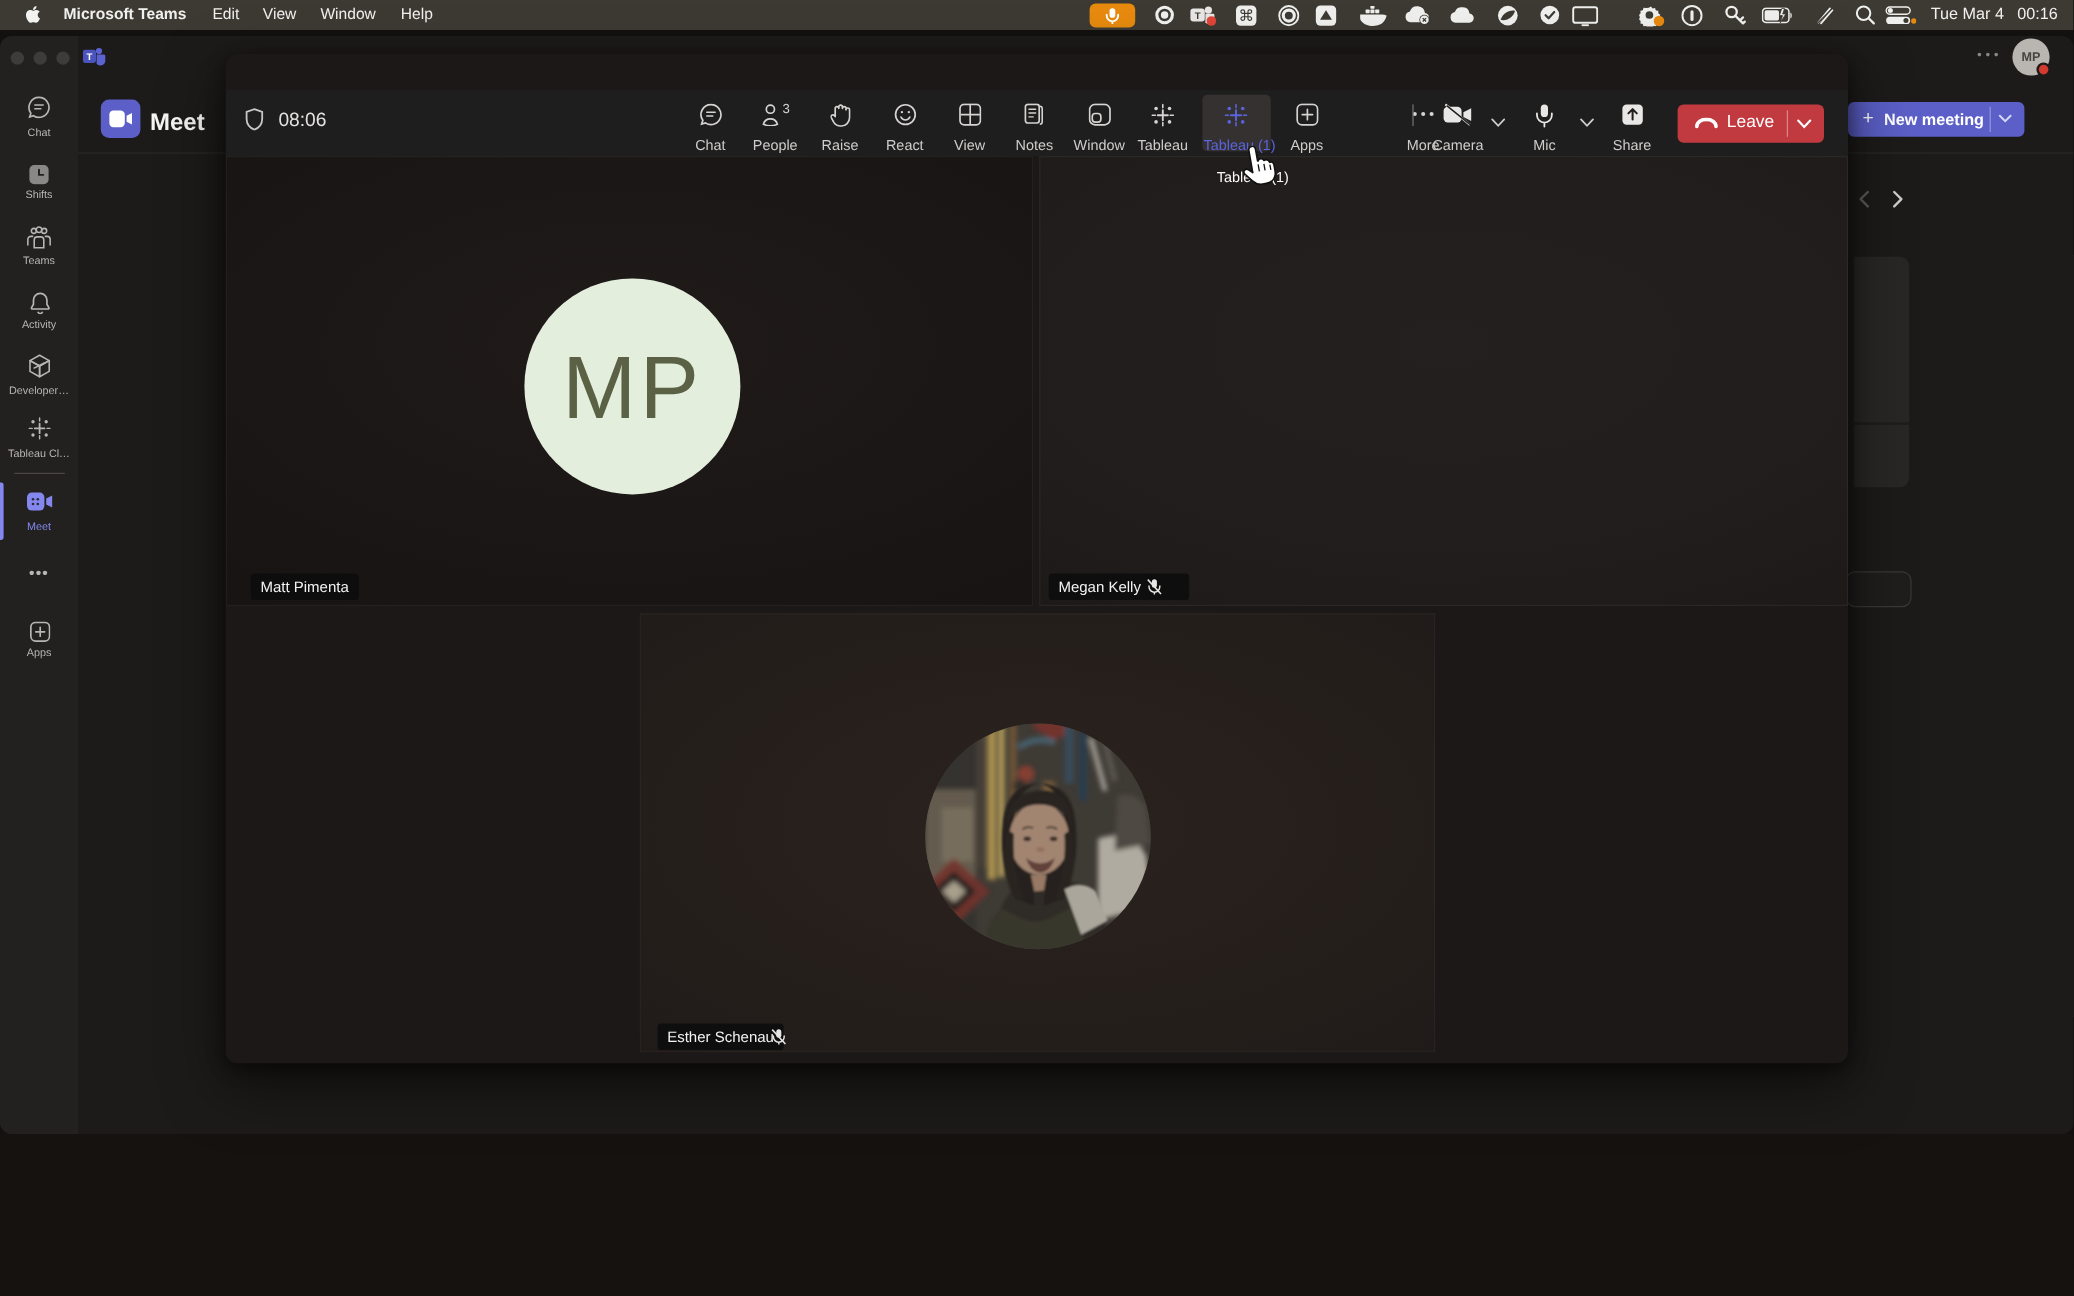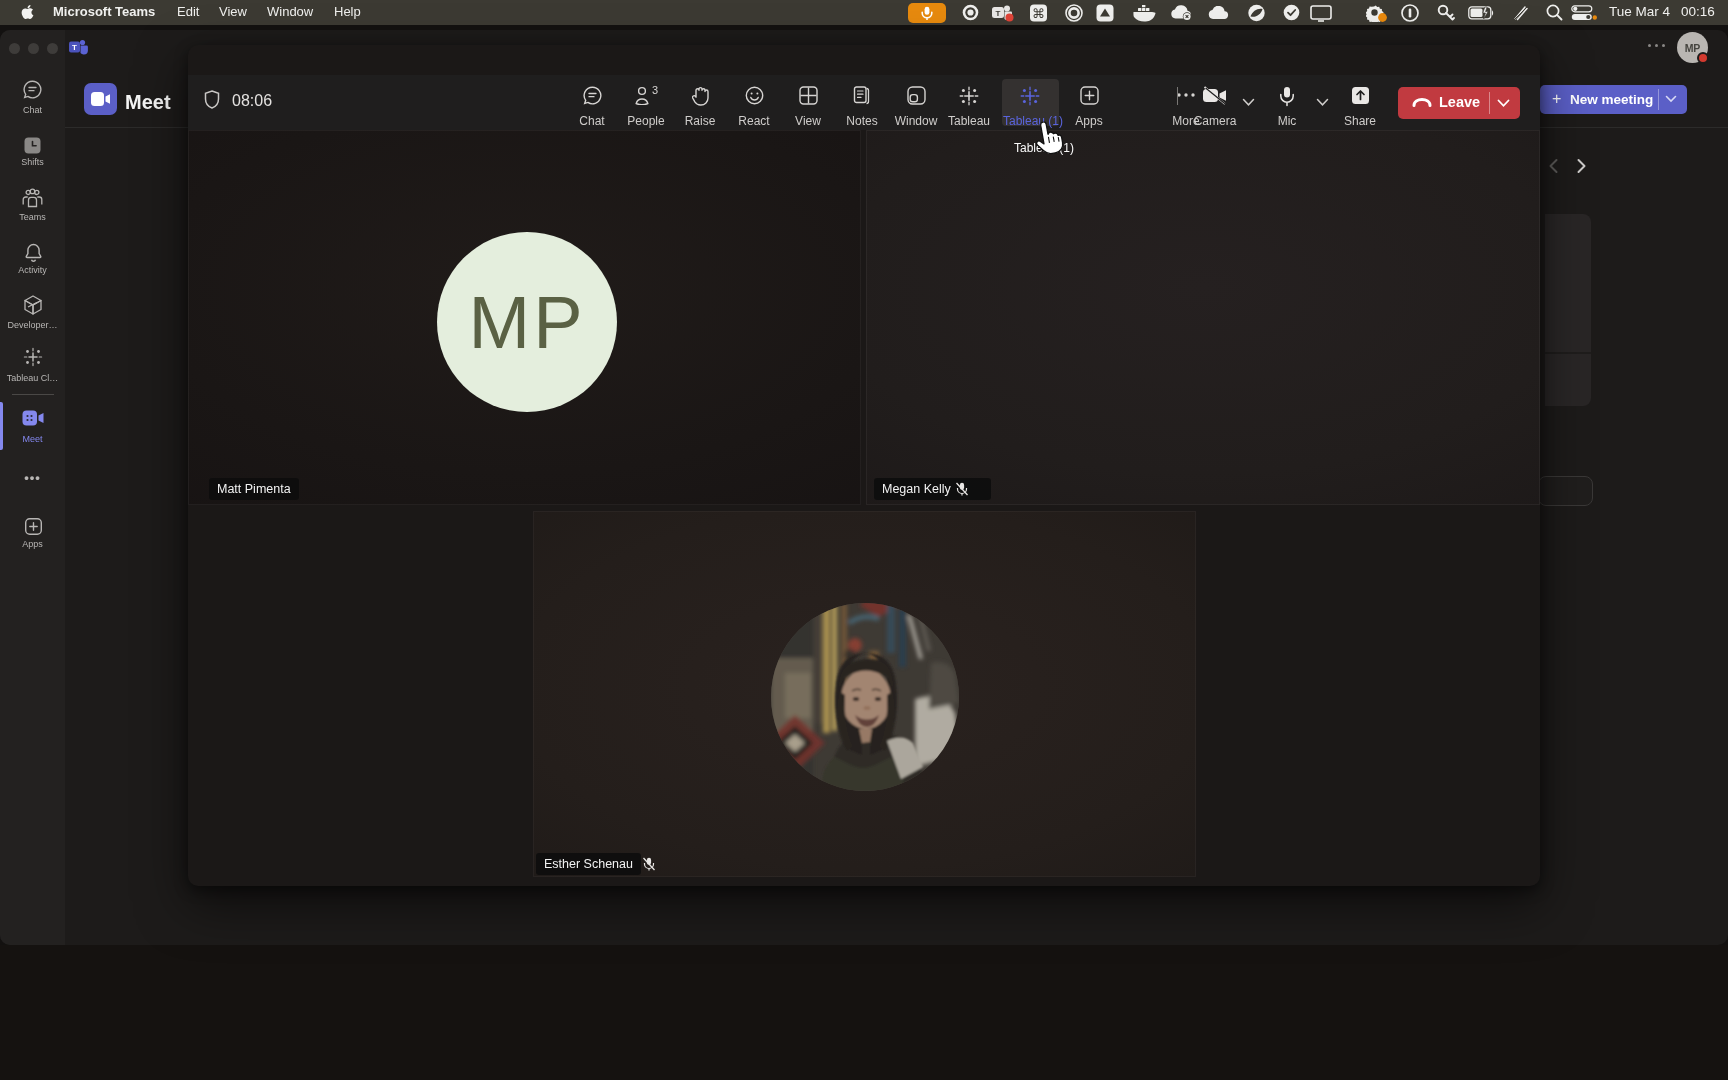--- a/index.html
+++ b/index.html
@@ -411,21 +411,21 @@
         </svg>
       <div class="lbl">Share</div>
     </div>
 
     <div class="abs" style="left:989px;top:12px;width:1px;height:18px;background:#787674;"></div>
 
     <div class="abs" style="left:1210px;top:12px;width:122px;height:32px;background:#c13a40;border-radius:5px;">
       <svg style="position:absolute;left:14px;top:11px;" width="20" height="9" viewBox="0 0 20 9">
           <path d="M2 7.5 C2 3.5 6 1.5 10 1.5 C14 1.5 18 3.5 18 7.5" stroke="#fff" stroke-width="3" fill="none" stroke-linecap="round"></path>
         </svg>
-      <span style="position:absolute;left:41px;top:7px;font-size:14.5px;font-weight:bold;color:#fff;">Leave</span>
+      <span style="position:absolute;left:41px;top:7px;font-size:14.5px;font-weight:normal;color:#fff;">Leave</span>
       <div style="position:absolute;left:91px;top:5px;width:1px;height:22px;background:rgba(255,255,255,0.4);"></div>
       <svg style="position:absolute;left:99px;top:12px;" width="13" height="9" viewBox="0 0 13 9">
           <path d="M1.5 1.5 L6.5 6.8 L11.5 1.5" stroke="#fff" stroke-width="1.8" fill="none" stroke-linecap="round"></path>
         </svg>
     </div>
   </div>
 
   <div class="tile" id="tile1" style="left:0;top:85px;width:673px;height:375px;background:radial-gradient(ellipse 100% 90% at 50% 42%, #201b19 0%, #1a1615 55%, #161212 100%);box-shadow:inset 0 0 0 1px rgba(255,255,255,0.05);">
     <div class="avatar" style="left:249px;top:102px;width:180px;height:180px;background:#e4eedd;color:#5a6144;font-size:74px;">MP</div>
     <div class="namepill" style="left:21px;top:348px;">Matt Pimenta</div>
@@ -489,21 +489,21 @@
           <path d="M81 88 q4-3 9-1 M101 87 q5-2 9 1" stroke="#54402f" stroke-width="1.5" fill="none"></path>
           <ellipse cx="96" cy="105" rx="3.5" ry="2" fill="#b8825f"></ellipse>
           <path d="M84 112 q12 9 24 0 q-4 12-12 12 q-8 0-12-12z" fill="#7c4a3c"></path>
           <path d="M86 113 q10 5 20 0 q-9 5-20 0z" fill="#ece2d4"></path>
           <path d="M88 126 l3 14 8-1 2-13z" fill="#bb8b6b"></path>
           <path d="M64 154 q-16 12-12 34 l78 0 q8-22-10-34 l-16 8 q-12 6-24 0z" fill="#41402f"></path>
           <path d="M116 138 q16-8 26 2 l10 24 -22 12z" fill="#c9c1b0"></path>
         </g>
       </svg>
     </div>
-    <div class="namepill" style="left:3px;top:342px;">Esther Schenau</div>
+    <div class="namepill" style="left:15px;top:342px;">Esther Schenau</div>
     <svg class="abs" style="left:109px;top:346px;" width="14" height="14" viewBox="0 0 14 14">
         <g stroke="#e8e6e4" fill="#e8e6e4">
           <rect x="4.9" y="0.8" width="4.2" height="7" rx="2.1" stroke="none"></rect>
           <path d="M2.5 6 v1 a4.5 4.5 0 0 0 9 0 v-1" fill="none" stroke-width="1.2"></path>
           <path d="M7 11.6 v1.8" stroke-width="1.2"></path>
           <path d="M1.5 1 L12.5 13" stroke-width="1.3"></path>
         </g>
       </svg>
   </div>
 

